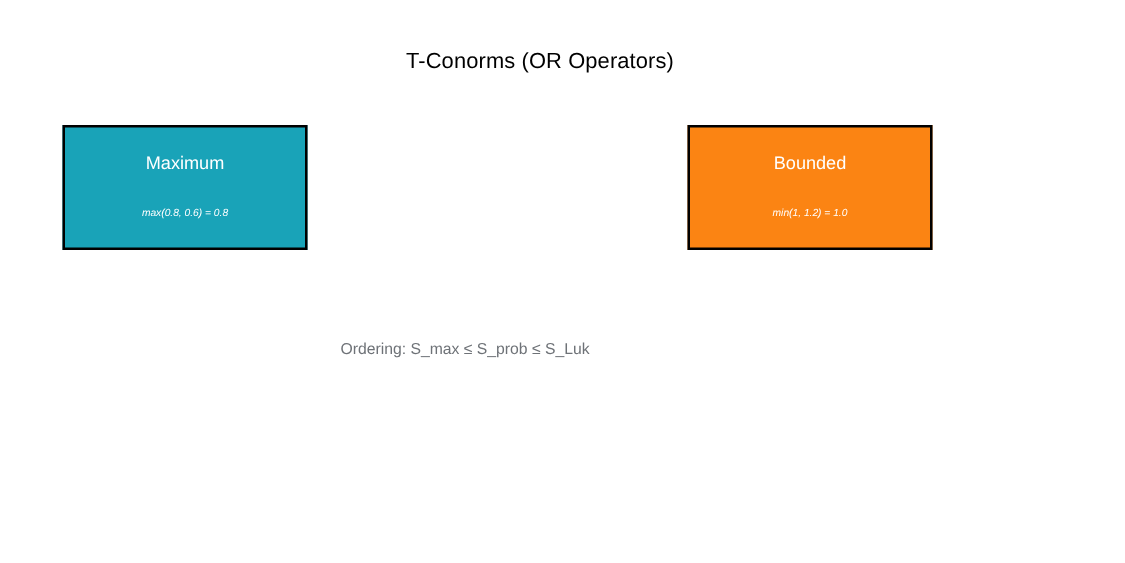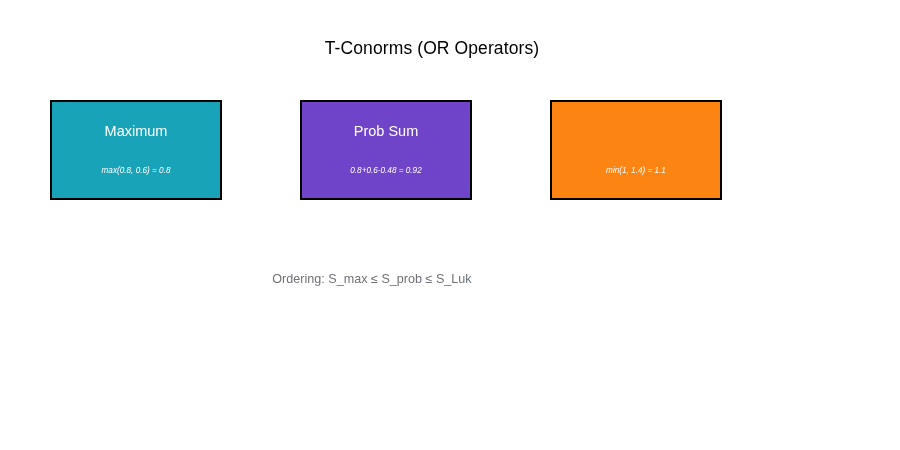--- a/index.html
+++ b/index.html
@@ -27,21 +27,21 @@
     text-align: center;
     font-size: 17.5px;
     color: #000000;
     letter-spacing: 0.1px;
     white-space: nowrap;
     margin-top: 19px;
   }
   .op-box {
     position: absolute;
     top: 100px;
-    width: 172px;
+    width: 196px;
     height: 100px;
     border: 2px solid #000000;
     box-sizing: border-box;
     display: block;
   }
   .op-box-0 { left: 50px; }
   .op-box-1 { left: 300px; }
   .op-box-2 { left: 550px; }
   .op-name {
     position: absolute;
@@ -80,24 +80,21 @@
 
 <div class="figure">
 
   <div class="fig-title">T-Conorms (OR Operators)</div>
 
   <div class="op-box op-box-0" style="background-color: rgb(25, 163, 184);">
     <div class="op-name">Maximum</div>
     <div class="op-formula">max(0.8, 0.6) = 0.8</div>
   </div>
 
-  <div class="op-box op-box-1" style="background-color: rgb(112, 68, 200);">
-    <div class="op-name">Prob Sum</div>
-    <div class="op-formula">0.8+0.6-0.48 = 0.92</div>
-  </div>
 
   <div class="op-box op-box-2" style="background-color: rgb(251, 132, 19);">
-    <div class="op-formula">min(1, 1.4) = 1.1</div>
+    <div class="op-name">Bounded</div>
+    <div class="op-formula">min(1, 1.2) = 1.0</div>
   </div>
 
   <div class="fig-footer">Ordering: S_max ≤ S_prob ≤ S_Luk</div>
 
 </div>
 
 </body></html>

